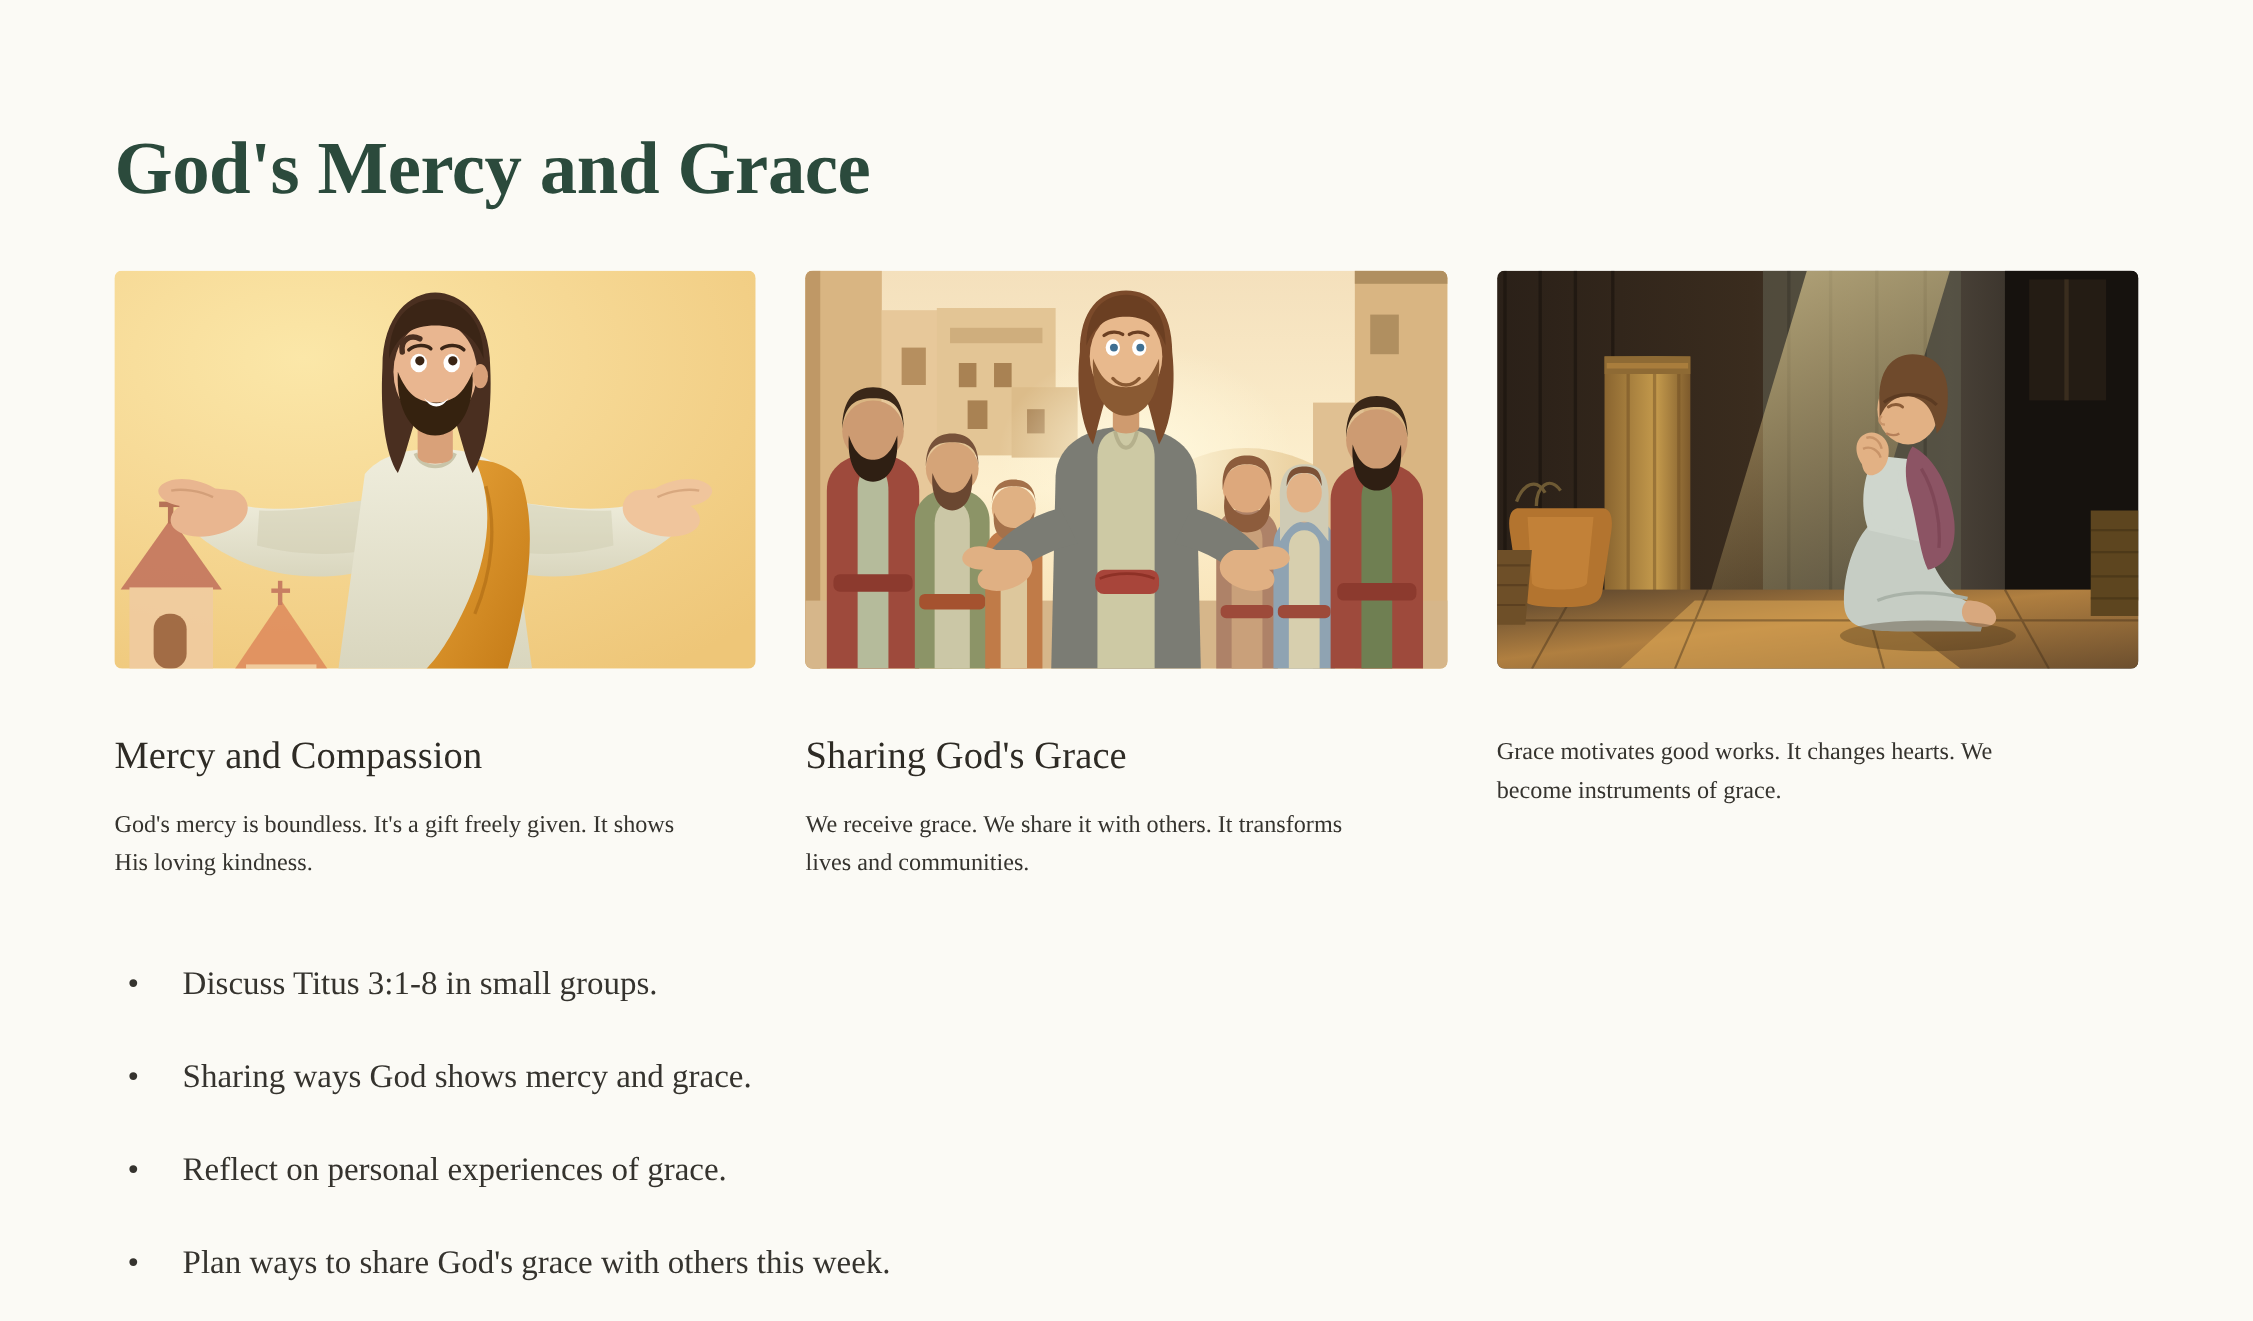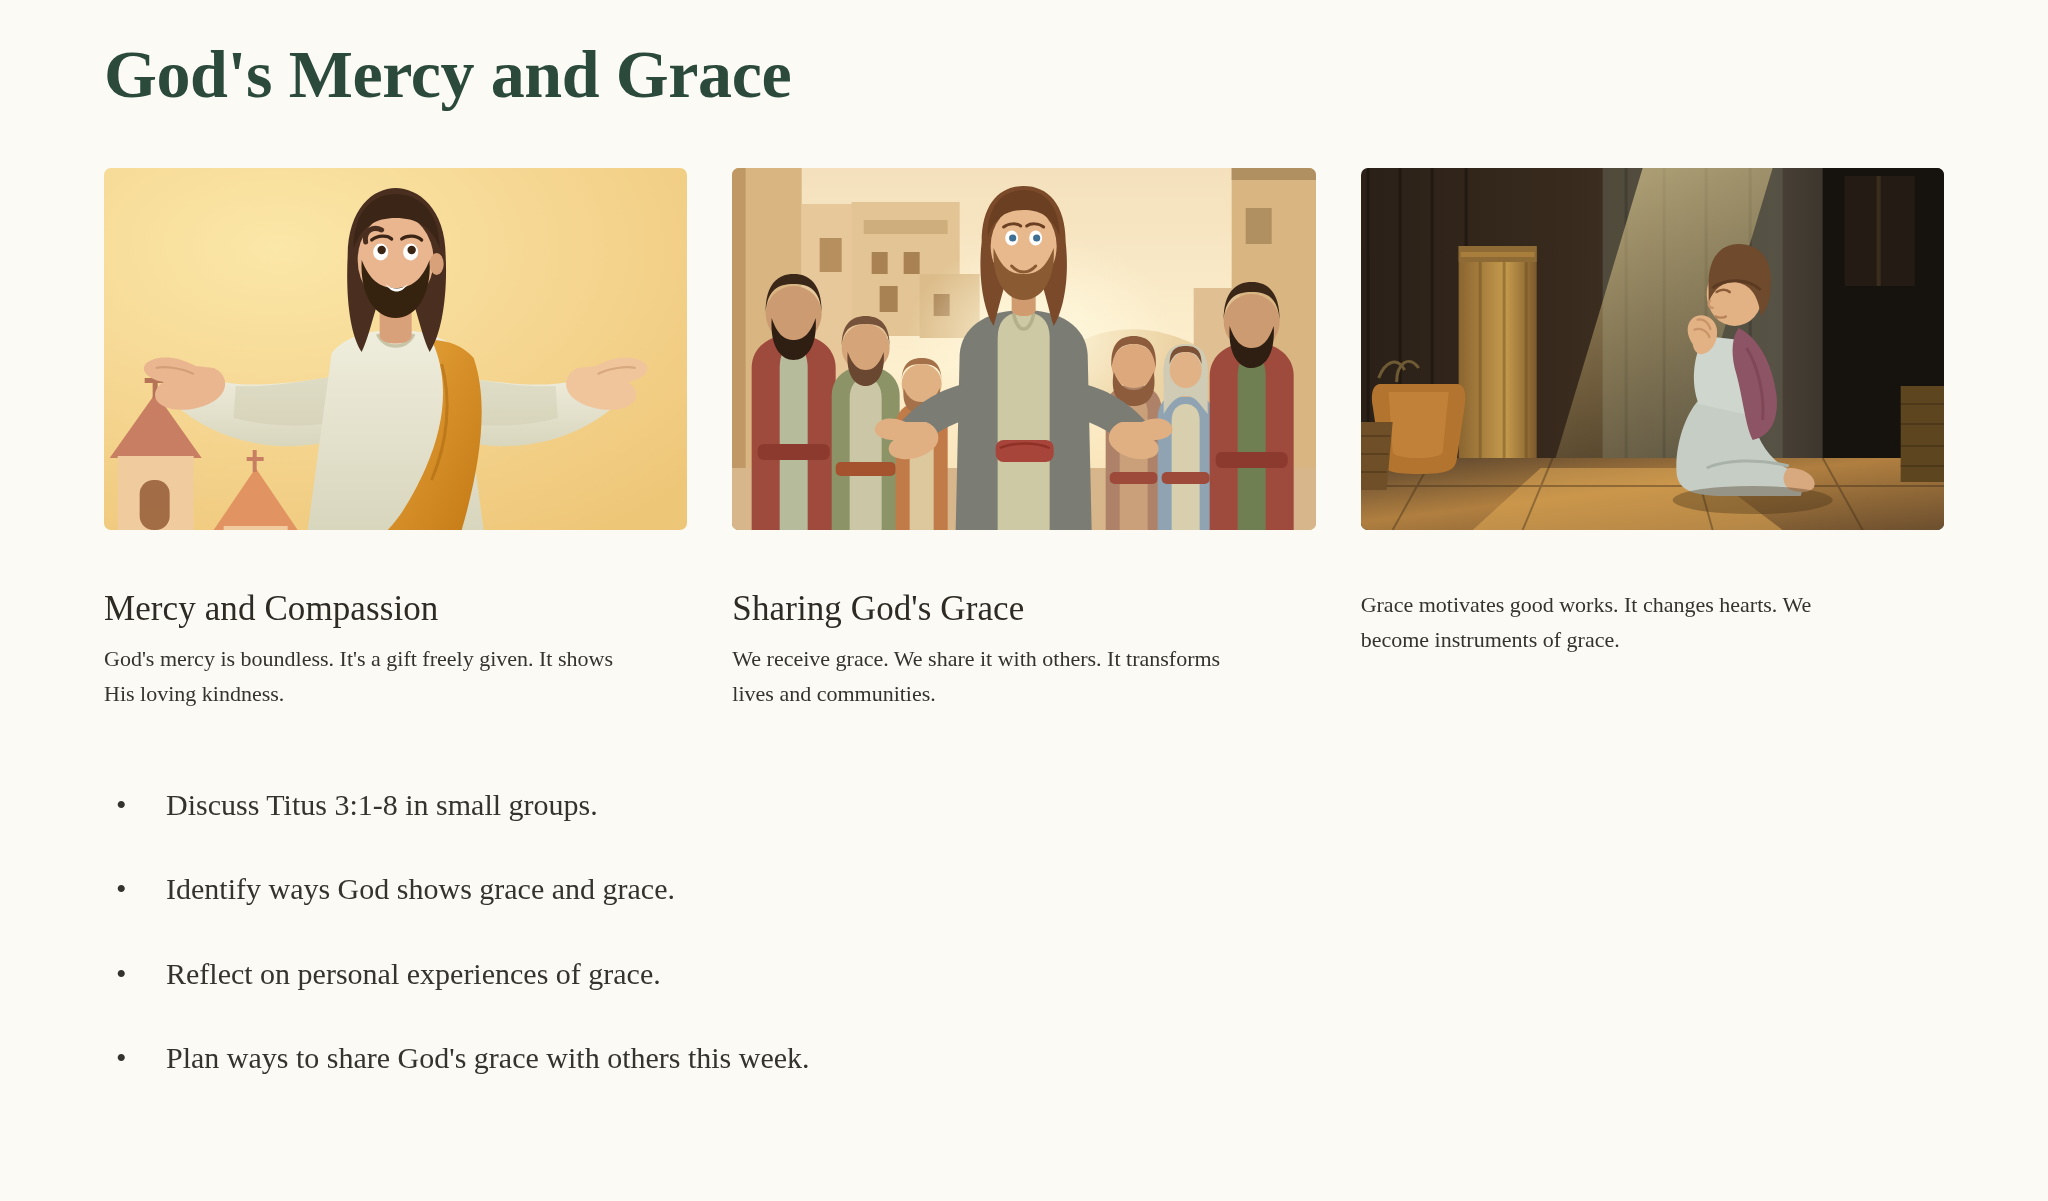--- a/index.html
+++ b/index.html
@@ -12,21 +12,21 @@
   }
 
   body {
     font-family: "Liberation Serif", "DejaVu Serif", serif;
     color: #2b2a26;
   }
 
   .page {
     width: 2048px;
     height: 1201px;
-    padding: 38px 104px 0 104px;
+    padding: 116px 104px 0 104px;
     background: #fbfaf5;
   }
 
   .page-title {
     font-family: "Liberation Serif", "DejaVu Serif", serif;
     font-size: 68px;
     line-height: 1.08;
     font-weight: 700;
     color: #2b4a3c;
     letter-spacing: -0.4px;
@@ -53,21 +53,21 @@
     margin-bottom: 58px;
   }
 
   .card-image svg { display: block; width: 100%; height: 100%; }
 
   .card-title {
     font-size: 35px;
     line-height: 1.2;
     font-weight: 400;
     color: #2e2b25;
-    margin-bottom: 12px;
+    margin-bottom: 24px;
     letter-spacing: 0.1px;
   }
 
   .card-text {
     font-size: 22px;
     line-height: 1.55;
     color: #35332e;
     max-width: 510px;
   }
 
@@ -450,21 +450,21 @@
 
   </div>
 
   <ul class="task-list">
     <li class="task-item">
       <span class="task-bullet">•</span>
       <span class="task-label">Discuss Titus 3:1-8 in small groups.</span>
     </li>
     <li class="task-item">
       <span class="task-bullet">•</span>
-      <span class="task-label">Identify ways God shows grace and grace.</span>
+      <span class="task-label">Sharing ways God shows mercy and grace.</span>
     </li>
     <li class="task-item">
       <span class="task-bullet">•</span>
       <span class="task-label">Reflect on personal experiences of grace.</span>
     </li>
     <li class="task-item">
       <span class="task-bullet">•</span>
       <span class="task-label">Plan ways to share God's grace with others this week.</span>
     </li>
   </ul>

